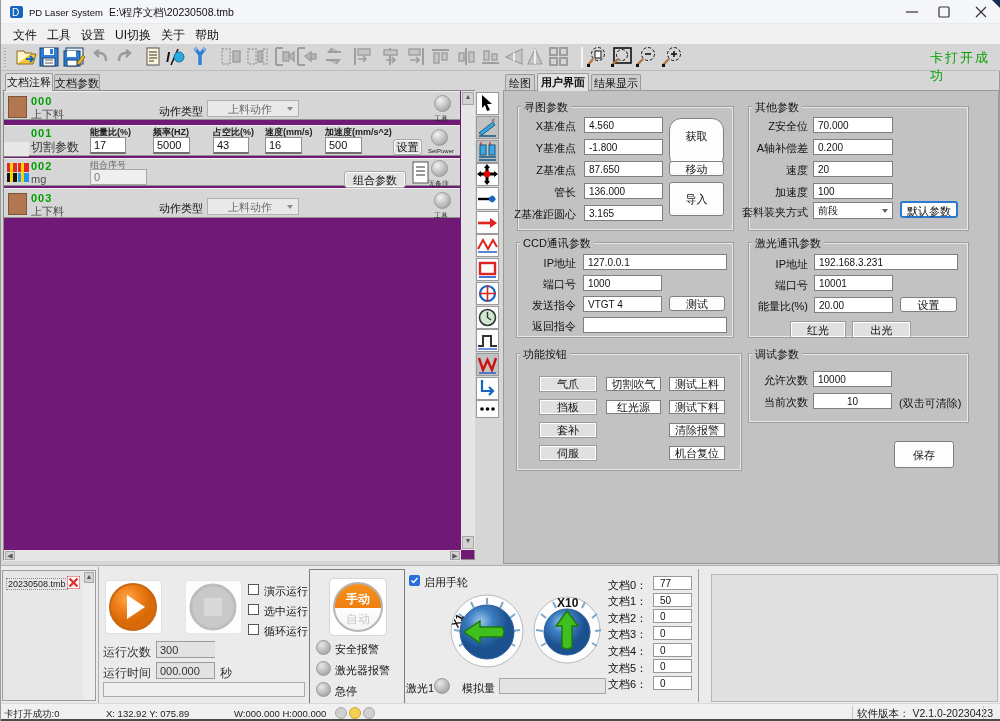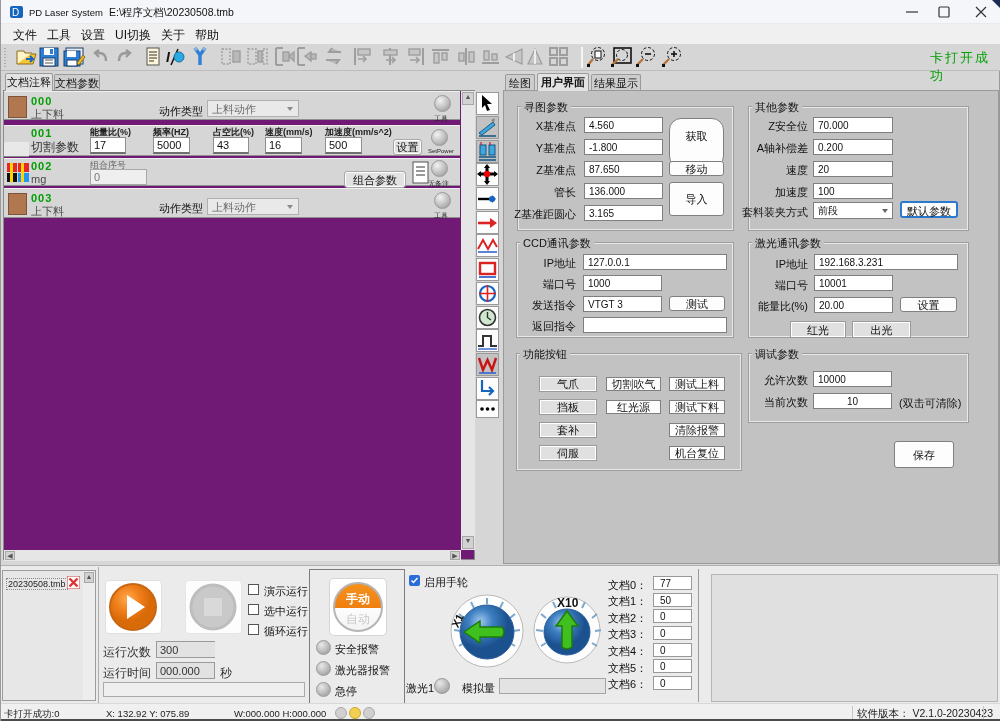--- a/index.html
+++ b/index.html
@@ -20,21 +20,21 @@
   .tab { position:absolute; top:74px; height:17px; font-size:11px; color:#111; text-align:center; line-height:17px; background:#cdcdcd; border:1px solid #9a9a9a; border-bottom:none; border-radius:2px 2px 0 0; }
   .tab.active { background:#e2e2e2; height:18px; top:73px; z-index:3; }
   
   #leftwrap { left:2px; top:90px; width:472px; height:470px; background:#701a75; border:1px solid #8a8a8a; }
   .lrow { position:absolute; left:0px; width:456px; background:#d6d6d6; border-top:1px solid #efefef; border-bottom:1px solid #8f8f8f; }
   .num { position:absolute; font-size:11px; color:#00a000; font-weight:bold; letter-spacing:1px;}
   .rowlab { position:absolute; font-size:11px; color:#4a4a4a; }
   .sphere { position:absolute; width:17px; height:17px; border-radius:50%; background:radial-gradient(circle at 35% 30%, #f2f2f2, #b9b9b9 60%, #8f8f8f); border:1px solid #9a9a9a; }
   .tiny { position:absolute; font-size:7px; color:#222; }
   .fld { position:absolute; background:#fff; border:1px solid #8f8f8f; border-bottom:2px solid #6f6f6f; font-size:11px; color:#111; padding:1px 3px; line-height:12px; }
-  .combo { position:absolute; background:#e9e9e9; border:1px solid #b0b0b0; font-size:11px; color:#6a6a6a; padding:1px 4px; }
+  .combo { position:absolute; background:#e9e9e9; border:1px solid #b0b0b0; font-size:11px; color:#6a6a6a; padding:1px 20px; }
   .combo:after { content:""; position:absolute; right:5px; top:6px; width:0; height:0; border-left:3px solid transparent; border-right:3px solid transparent; border-top:4px solid #8a8a8a; }
   .btn { position:absolute; background:#fdfdfd; border:1px solid #8f8f8f; border-radius:2px; font-size:11px; color:#111; text-align:center; }
   .btn.gray { background:#e2e2e2; border:1px solid #fff; outline:1px solid #a8a8a8; }
   
   .sb { position:absolute; background:#e6e6e6; }
   .sbbtn { position:absolute; background:#d2d2d2; border:1px solid #a8a8a8; font-size:7px; color:#555; text-align:center; }
   
   .ibtn { position:absolute; left:475px; width:23px; height:23px; background:#fdfdfd; border:1px solid #9a9a9a; }
   .ibtn.pressed { background:#c2c2c2; }
   
@@ -417,21 +417,21 @@
     <div class="ffld" style="left:309px;top:111px;width:80px;height:17px;background:#fff">前段<span style="position:absolute;right:4px;top:6px;width:0;height:0;border-left:3px solid transparent;border-right:3px solid transparent;border-top:4px solid #666"></span></div>
     <div class="fbtn" style="left:396px;top:110px;width:58px;height:17px;line-height:16px;border:2px solid #2a79d0;border-radius:3px">默认参数</div>
 
     <div class="gbox" style="left:12px;top:151px;width:218px;height:96px"></div>
     <div class="gtitle" style="left:16px;top:145px">CCD通讯参数</div>
     <div class="rlab" style="left:12px;top:165px;width:60px">IP地址</div>
     <div class="ffld" style="left:79px;top:163px;width:144px;height:16px">127.0.0.1</div>
     <div class="rlab" style="left:12px;top:186px;width:60px">端口号</div>
     <div class="ffld" style="left:79px;top:184px;width:79px;height:16px">1000</div>
     <div class="rlab" style="left:12px;top:207px;width:60px">发送指令</div>
-    <div class="ffld" style="left:79px;top:205px;width:79px;height:16px">VTGT 3</div>
+    <div class="ffld" style="left:79px;top:205px;width:79px;height:16px">VTGT 4</div>
     <div class="fbtn" style="left:165px;top:205px;width:56px;height:15px;line-height:14px;border-radius:3px">测试</div>
     <div class="rlab" style="left:12px;top:228px;width:60px">返回指令</div>
     <div class="ffld" style="left:79px;top:226px;width:144px;height:16px"></div>
 
     <div class="gbox" style="left:244px;top:151px;width:221px;height:96px"></div>
     <div class="gtitle" style="left:248px;top:145px">激光通讯参数</div>
     <div class="rlab" style="left:244px;top:166px;width:60px">IP地址</div>
     <div class="ffld" style="left:310px;top:163px;width:144px;height:16px">192.168.3.231</div>
     <div class="rlab" style="left:244px;top:187px;width:60px">端口号</div>
     <div class="ffld" style="left:310px;top:184px;width:79px;height:16px">10001</div>

